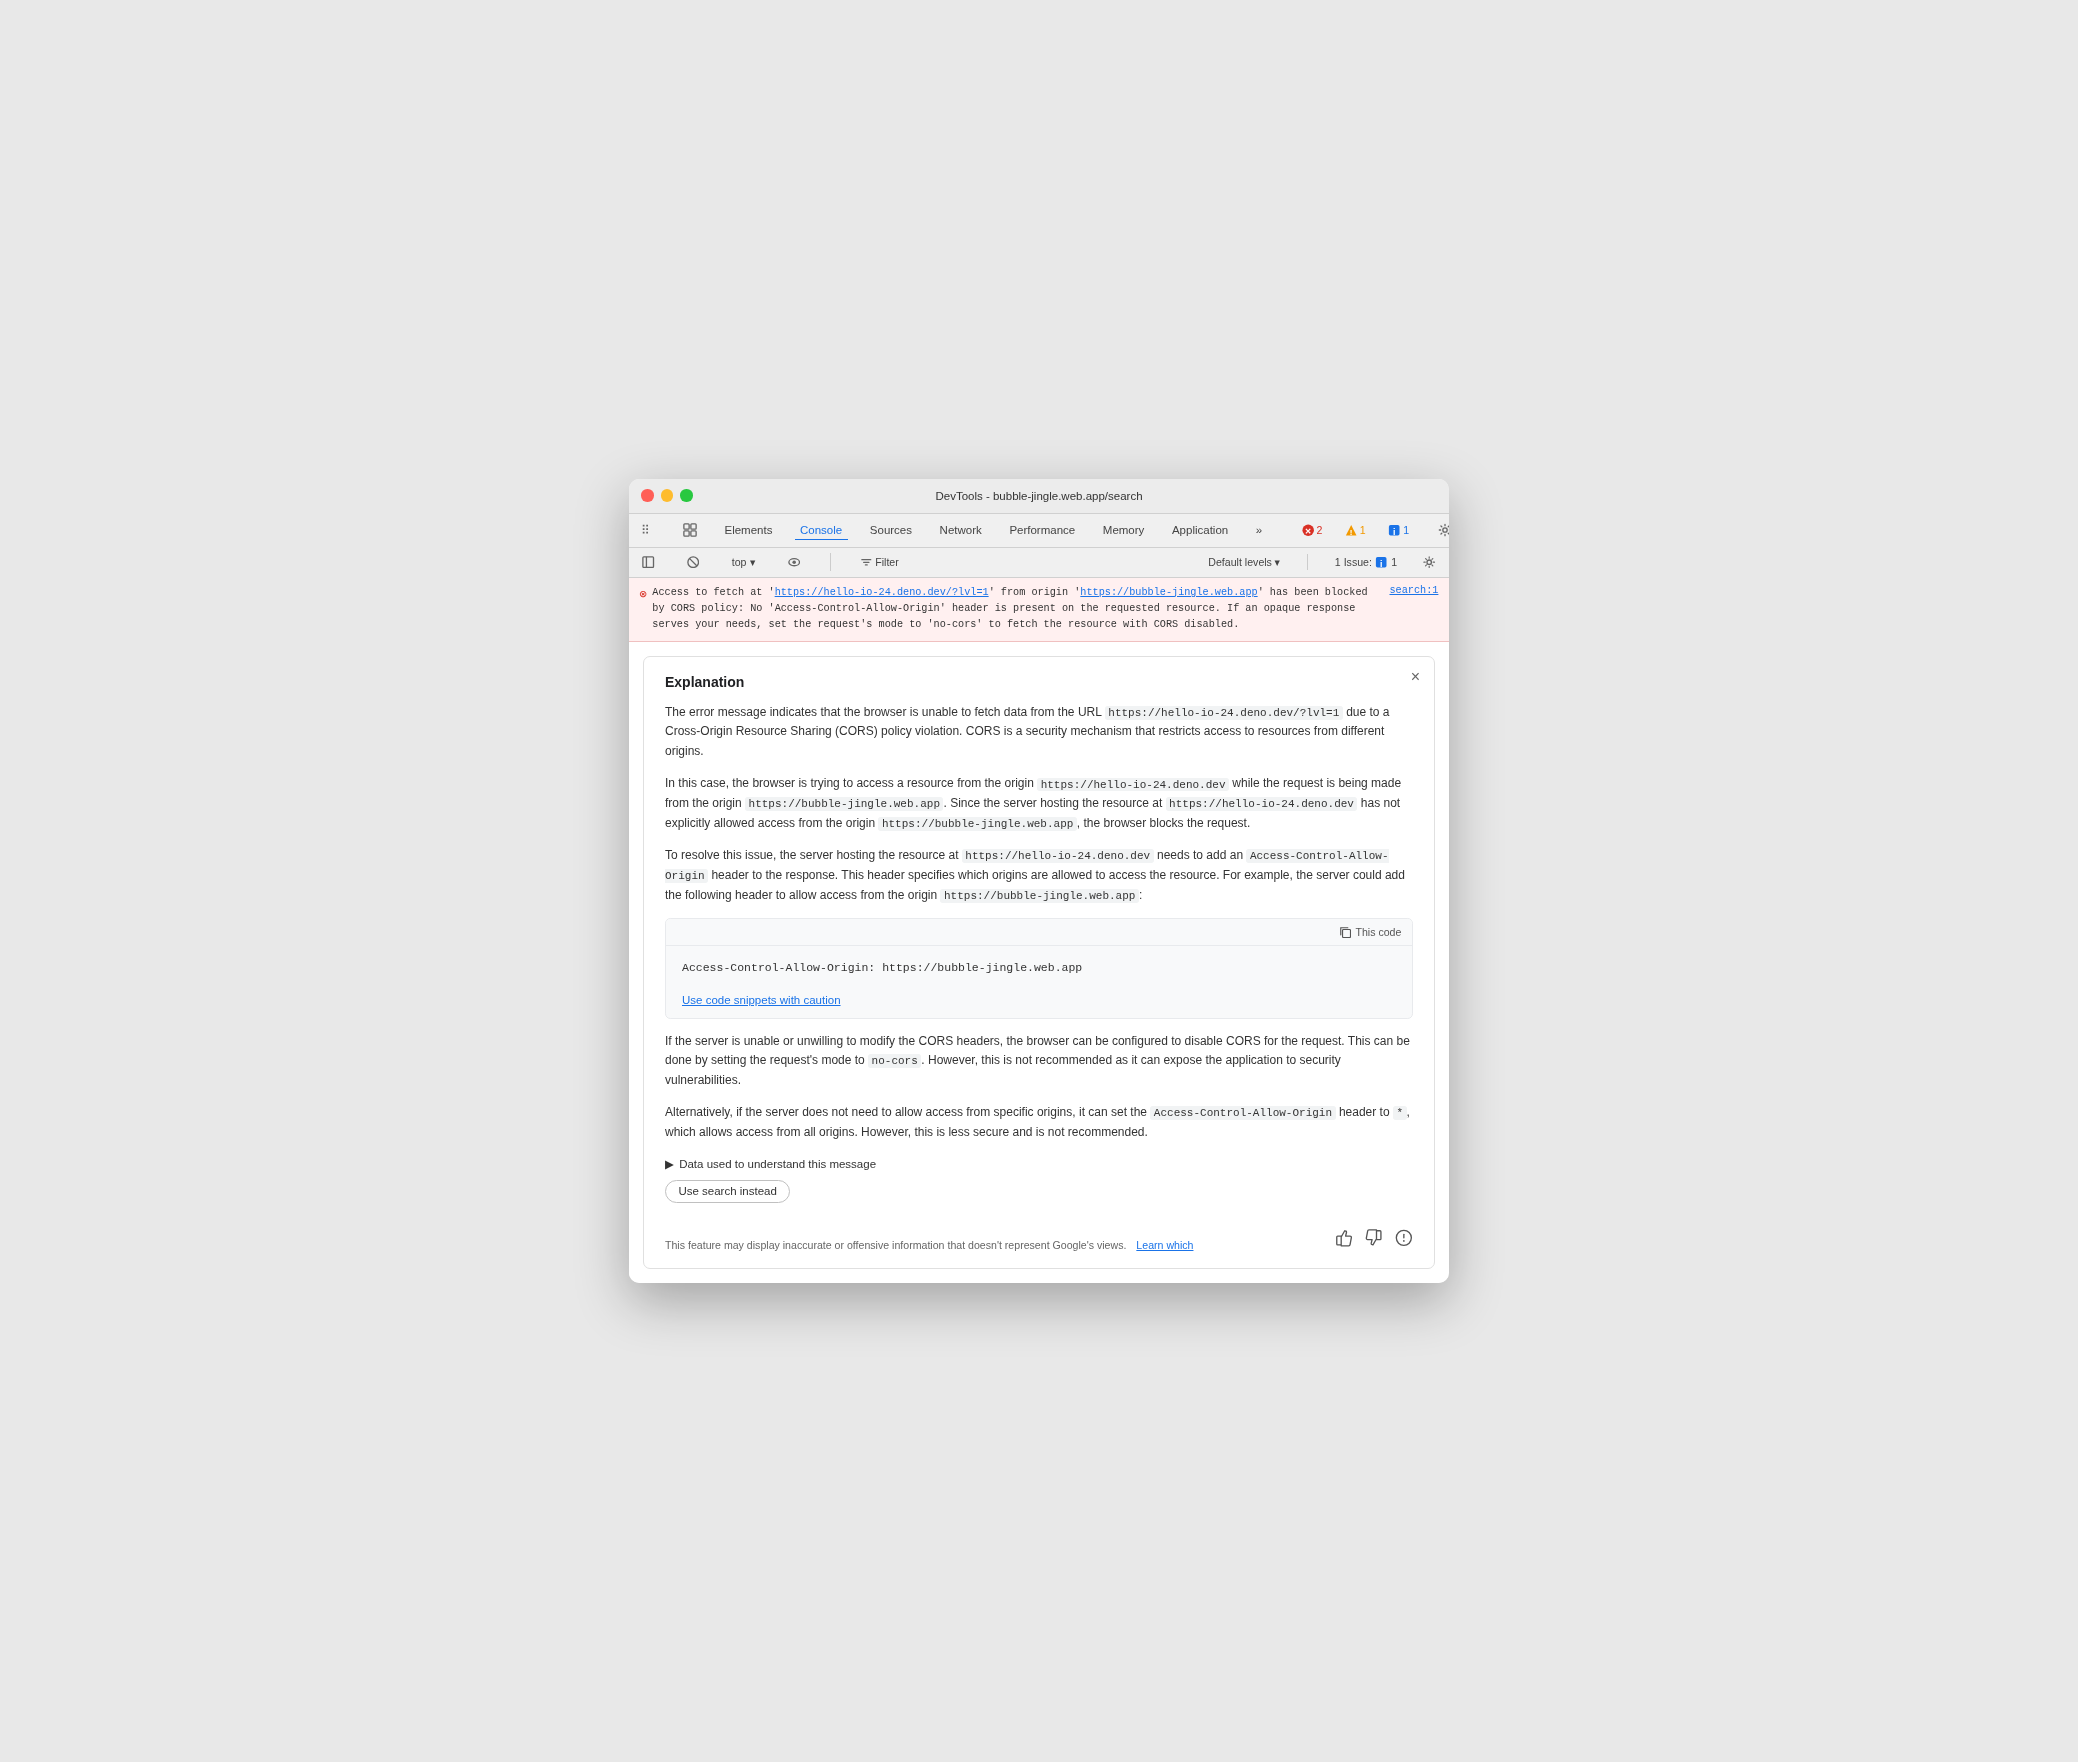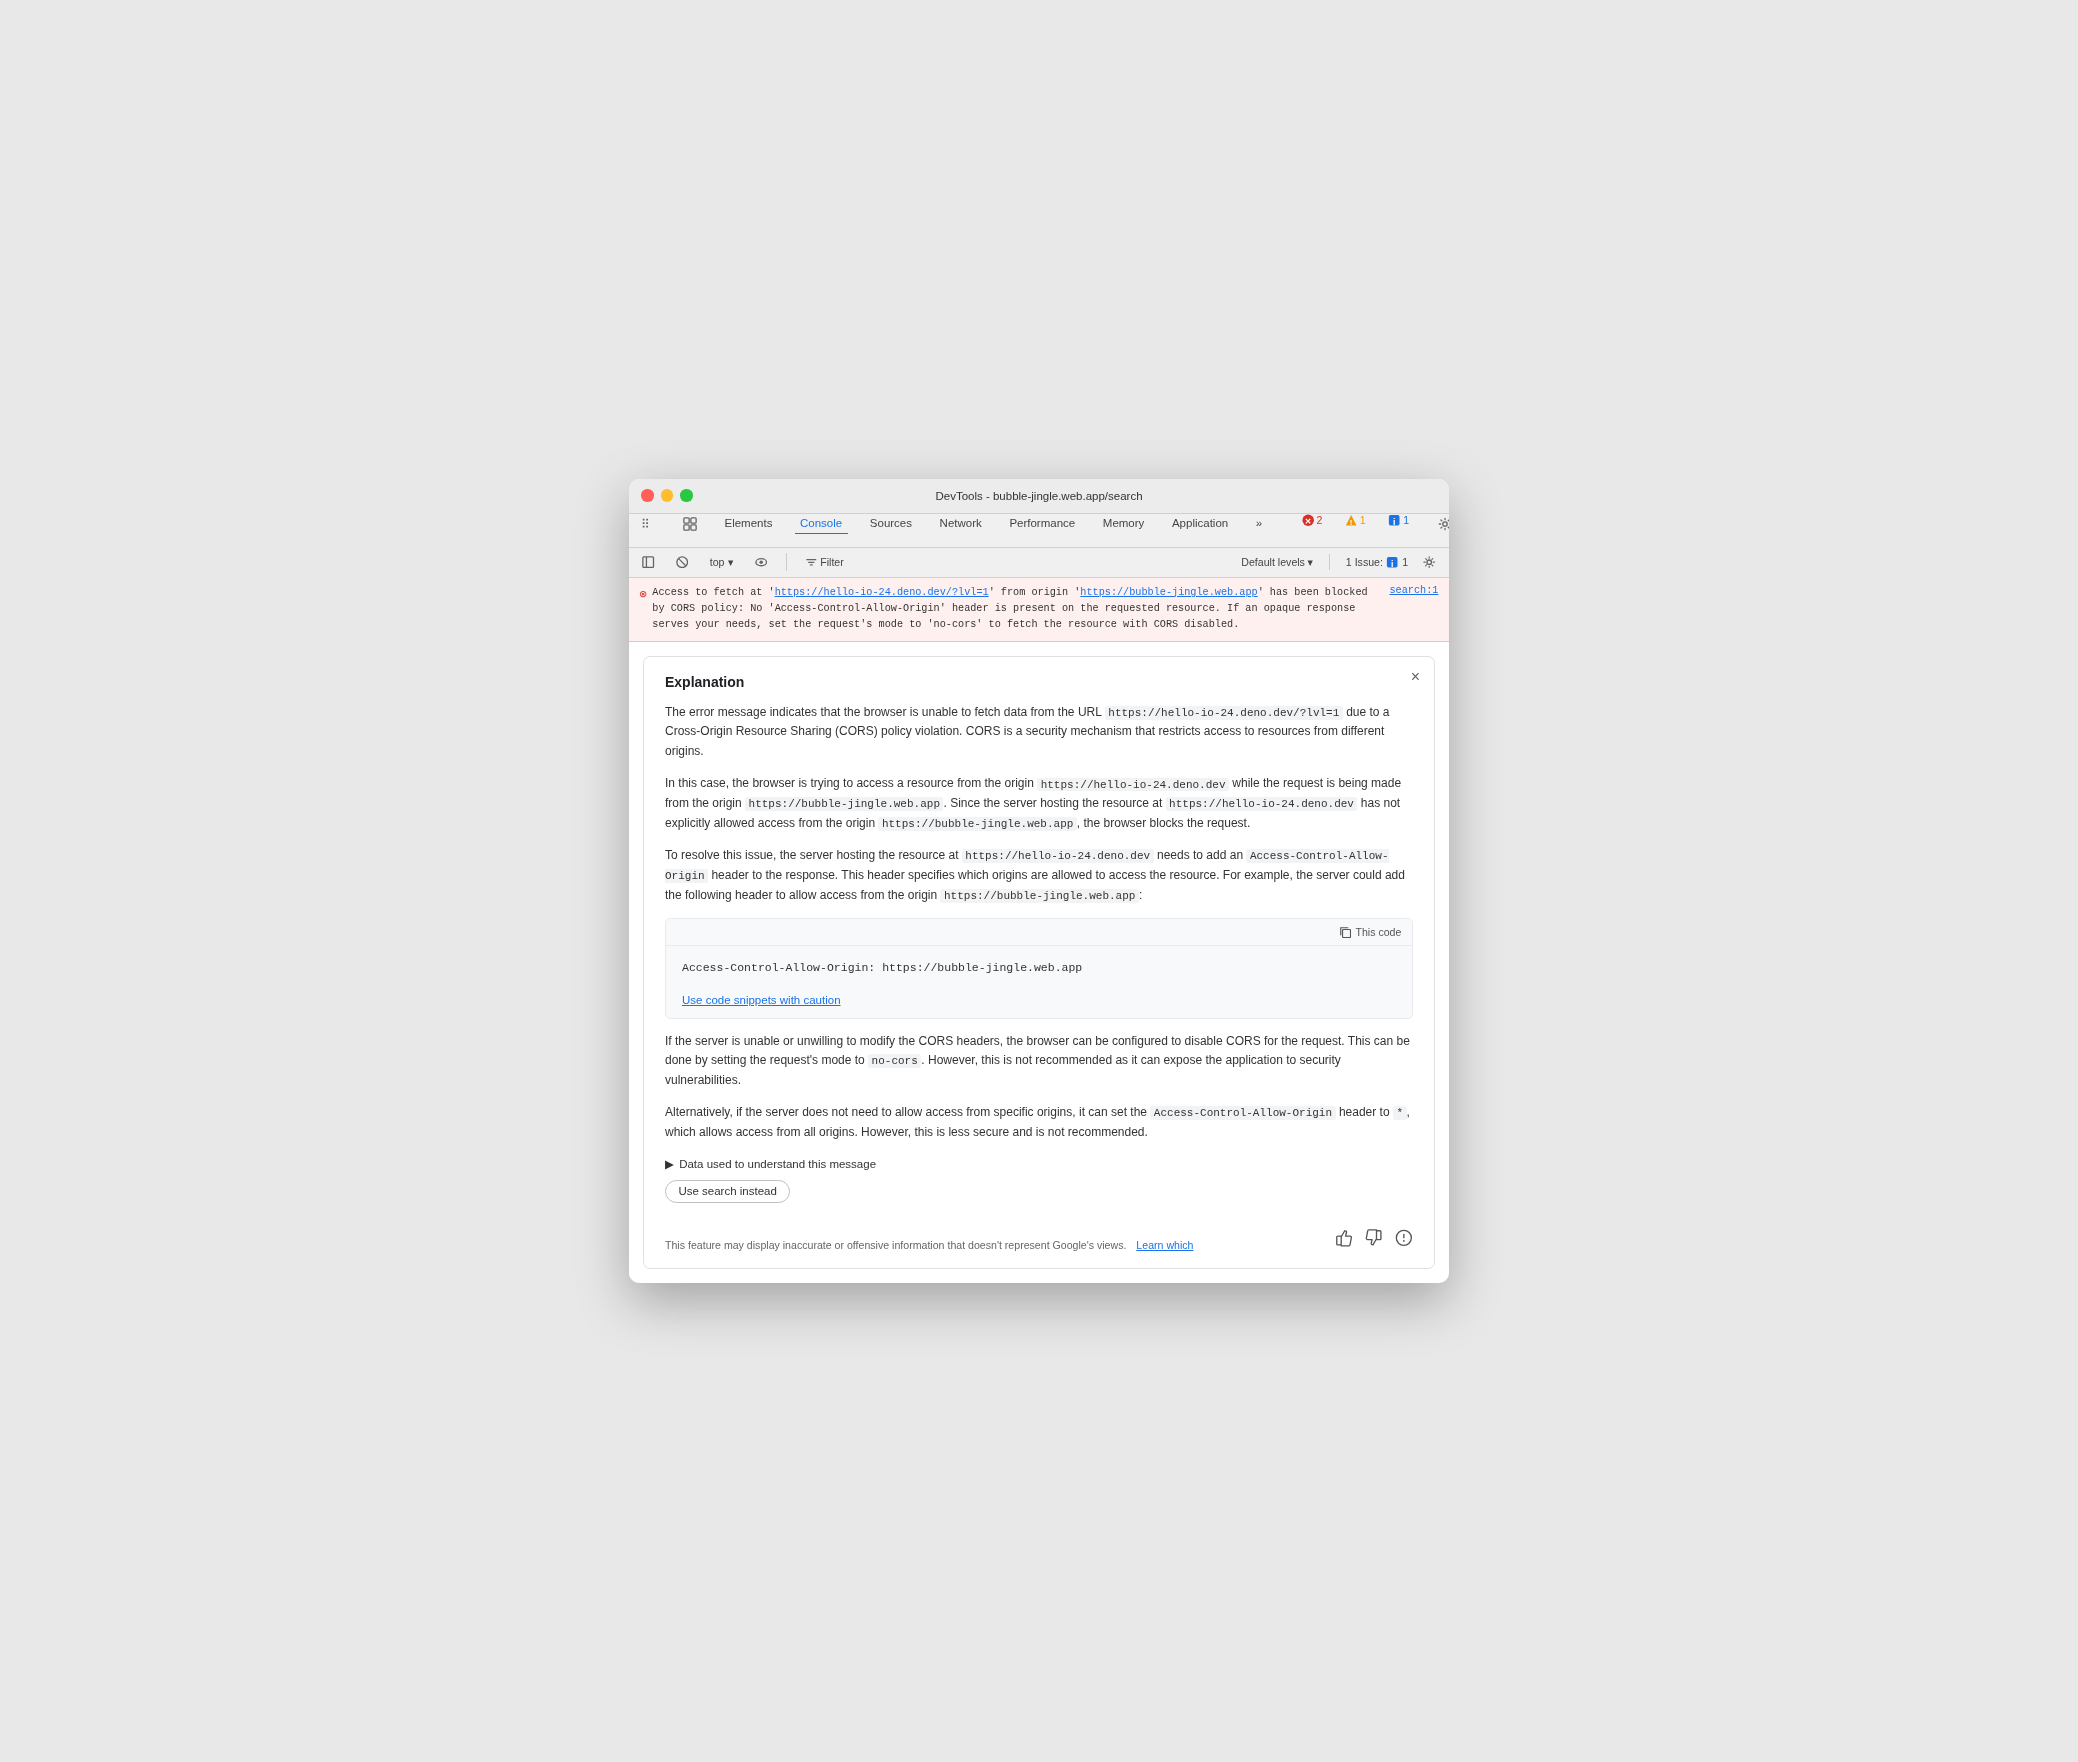--- a/index.html
+++ b/index.html
@@ -44,21 +44,21 @@
     .tl-max { background: #28c840; }
     .title-text {
       font-size: 11.5px;
       color: #333;
       font-weight: 500;
     }
     .toolbar {
       background: #f0f0f0;
       border-bottom: 0.9px solid #d0d0d0;
       display: flex;
-      align-items: flex-start;
+      align-items: center;
       padding: 0 7px;
       height: 34px;
       gap: 17px;
     }
     .toolbar-btn {
       background: none;
       border: none;
       cursor: pointer;
       padding: 3.5px 5.3px;
       border-radius: 3.5px;
@@ -87,21 +87,21 @@
       display: inline-flex; align-items: center; gap: 2.7px;
       color: #1a73e8; font-size: 10.6px;
     }
     .toolbar2 {
       background: #f0f0f0;
       border-bottom: 0.9px solid #d0d0d0;
       display: flex;
       align-items: center;
       padding: 0 7px;
       height: 30px;
-      gap: 9px;
+      gap: 20px;
     }
     .t2-btn {
       background: none;
       border: none;
       cursor: pointer;
       padding: 2.7px 6.2px;
       border-radius: 3.5px;
       color: #444;
       font-size: 10.6px;
       display: flex;

